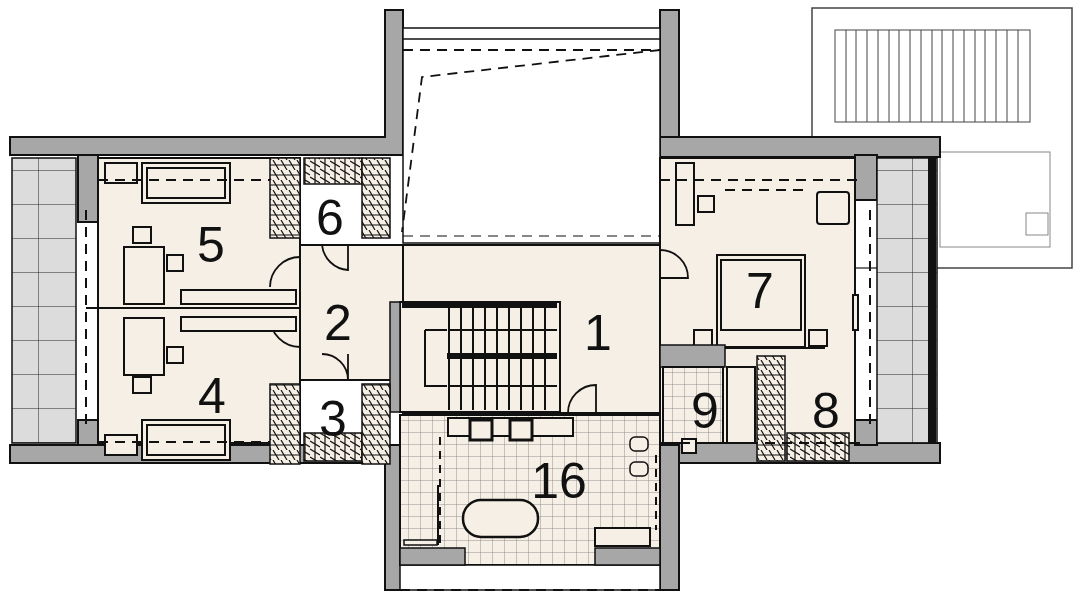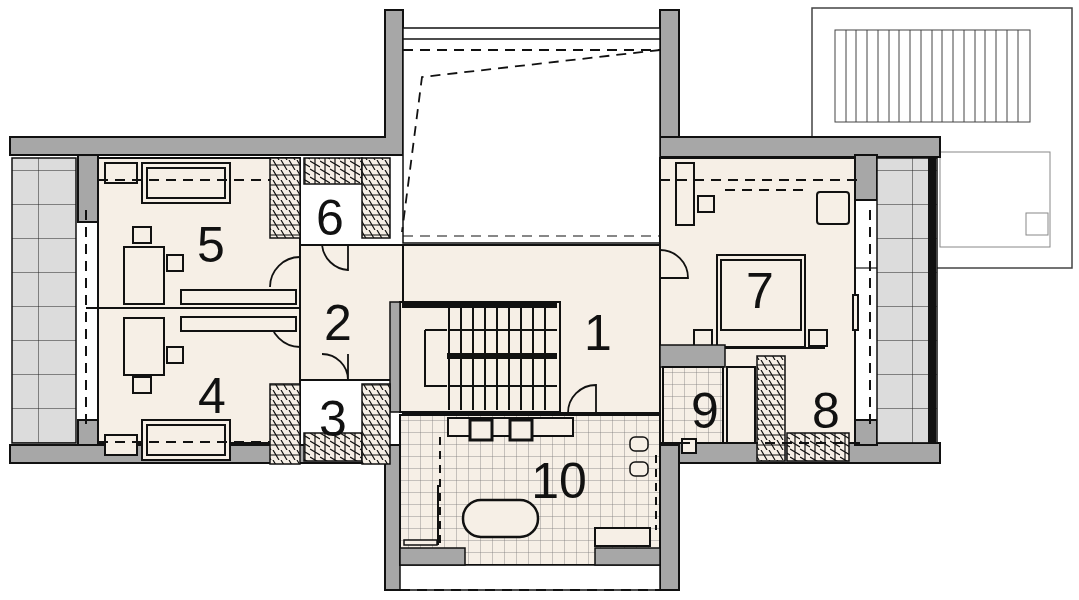--- a/index.html
+++ b/index.html
@@ -195,14 +195,14 @@
 <div id="labels">
   <span class="room-label" style="left:598px;top:333px">1</span>
   <span class="room-label" style="left:338px;top:323px">2</span>
   <span class="room-label" style="left:333px;top:419px">3</span>
   <span class="room-label" style="left:212px;top:396px">4</span>
   <span class="room-label" style="left:211px;top:245px">5</span>
   <span class="room-label" style="left:330px;top:218px">6</span>
   <span class="room-label" style="left:760px;top:291px">7</span>
   <span class="room-label" style="left:826px;top:411px">8</span>
   <span class="room-label" style="left:705px;top:411px">9</span>
-  <span class="room-label" style="left:559px;top:481px">10</span>
+  <span class="room-label" style="left:559px;top:481px">16</span>
 </div>
 
 </body></html>

